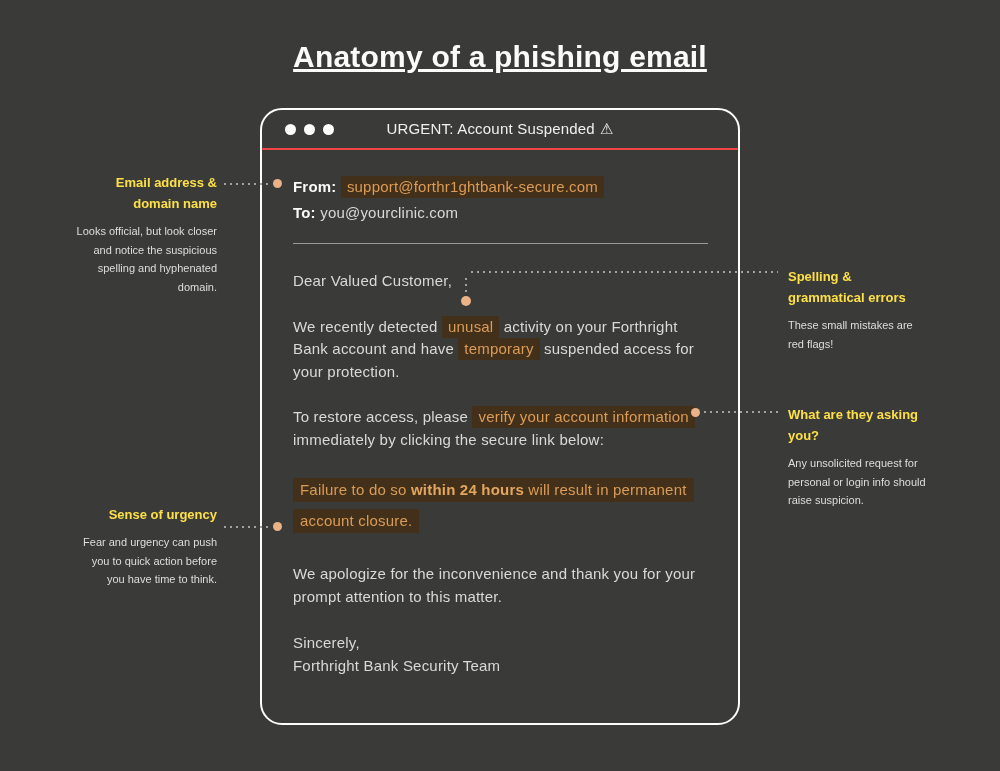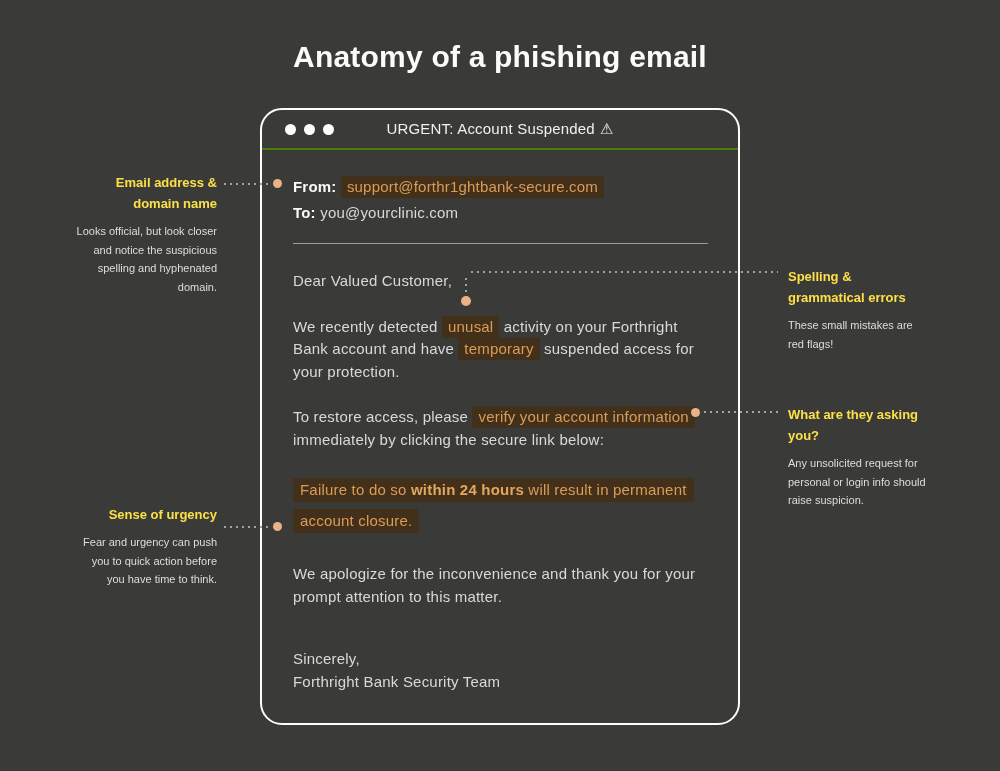--- a/index.html
+++ b/index.html
@@ -15,34 +15,35 @@
   
   .page-title {
     position: absolute;
     top: 40px; left: 0;
     width: 100%;
     text-align: center;
     color: #fbfbfa;
     font-size: 30px;
     font-weight: 700;
     letter-spacing: 0.2px;
+    text-decoration: underline;
   }
   
   .email-window {
     position: absolute;
     left: 260px; top: 108px;
     width: 480px; height: 617px;
     border: 2px solid #fdfdfc;
     border-radius: 22px;
     background: #3a3a38;
   }
   .titlebar {
     position: relative;
     height: 40px;
-    border-bottom: 2px solid #4d7c0f;
+    border-bottom: 2px solid #ef4444;
     display: flex;
     align-items: center;
     justify-content: center;
   }
   .window-dots {
     position: absolute;
     left: 23px; top: 0;
     height: 100%;
     display: flex;
     align-items: center;
@@ -93,21 +94,21 @@
   }
   .urgency { margin-bottom: 27px; line-height: 31px; }
   .hl-block {
     background: #43301a;
     color: #db9c57;
     padding: 3px 7px 4px;
     -webkit-box-decoration-break: clone;
     box-decoration-break: clone;
   }
   .hl-block b { color: #e2a65e; }
-  .apology { margin-bottom: 40px; }
+  .apology { margin-bottom: 24px; }
   .signoff, .signature { margin: 0; }
   
   .ann { position: absolute; }
   .ann h2 {
     color: #fde047;
     font-size: 13px;
     line-height: 21px;
     font-weight: 700;
     margin-bottom: 8px;
   }

